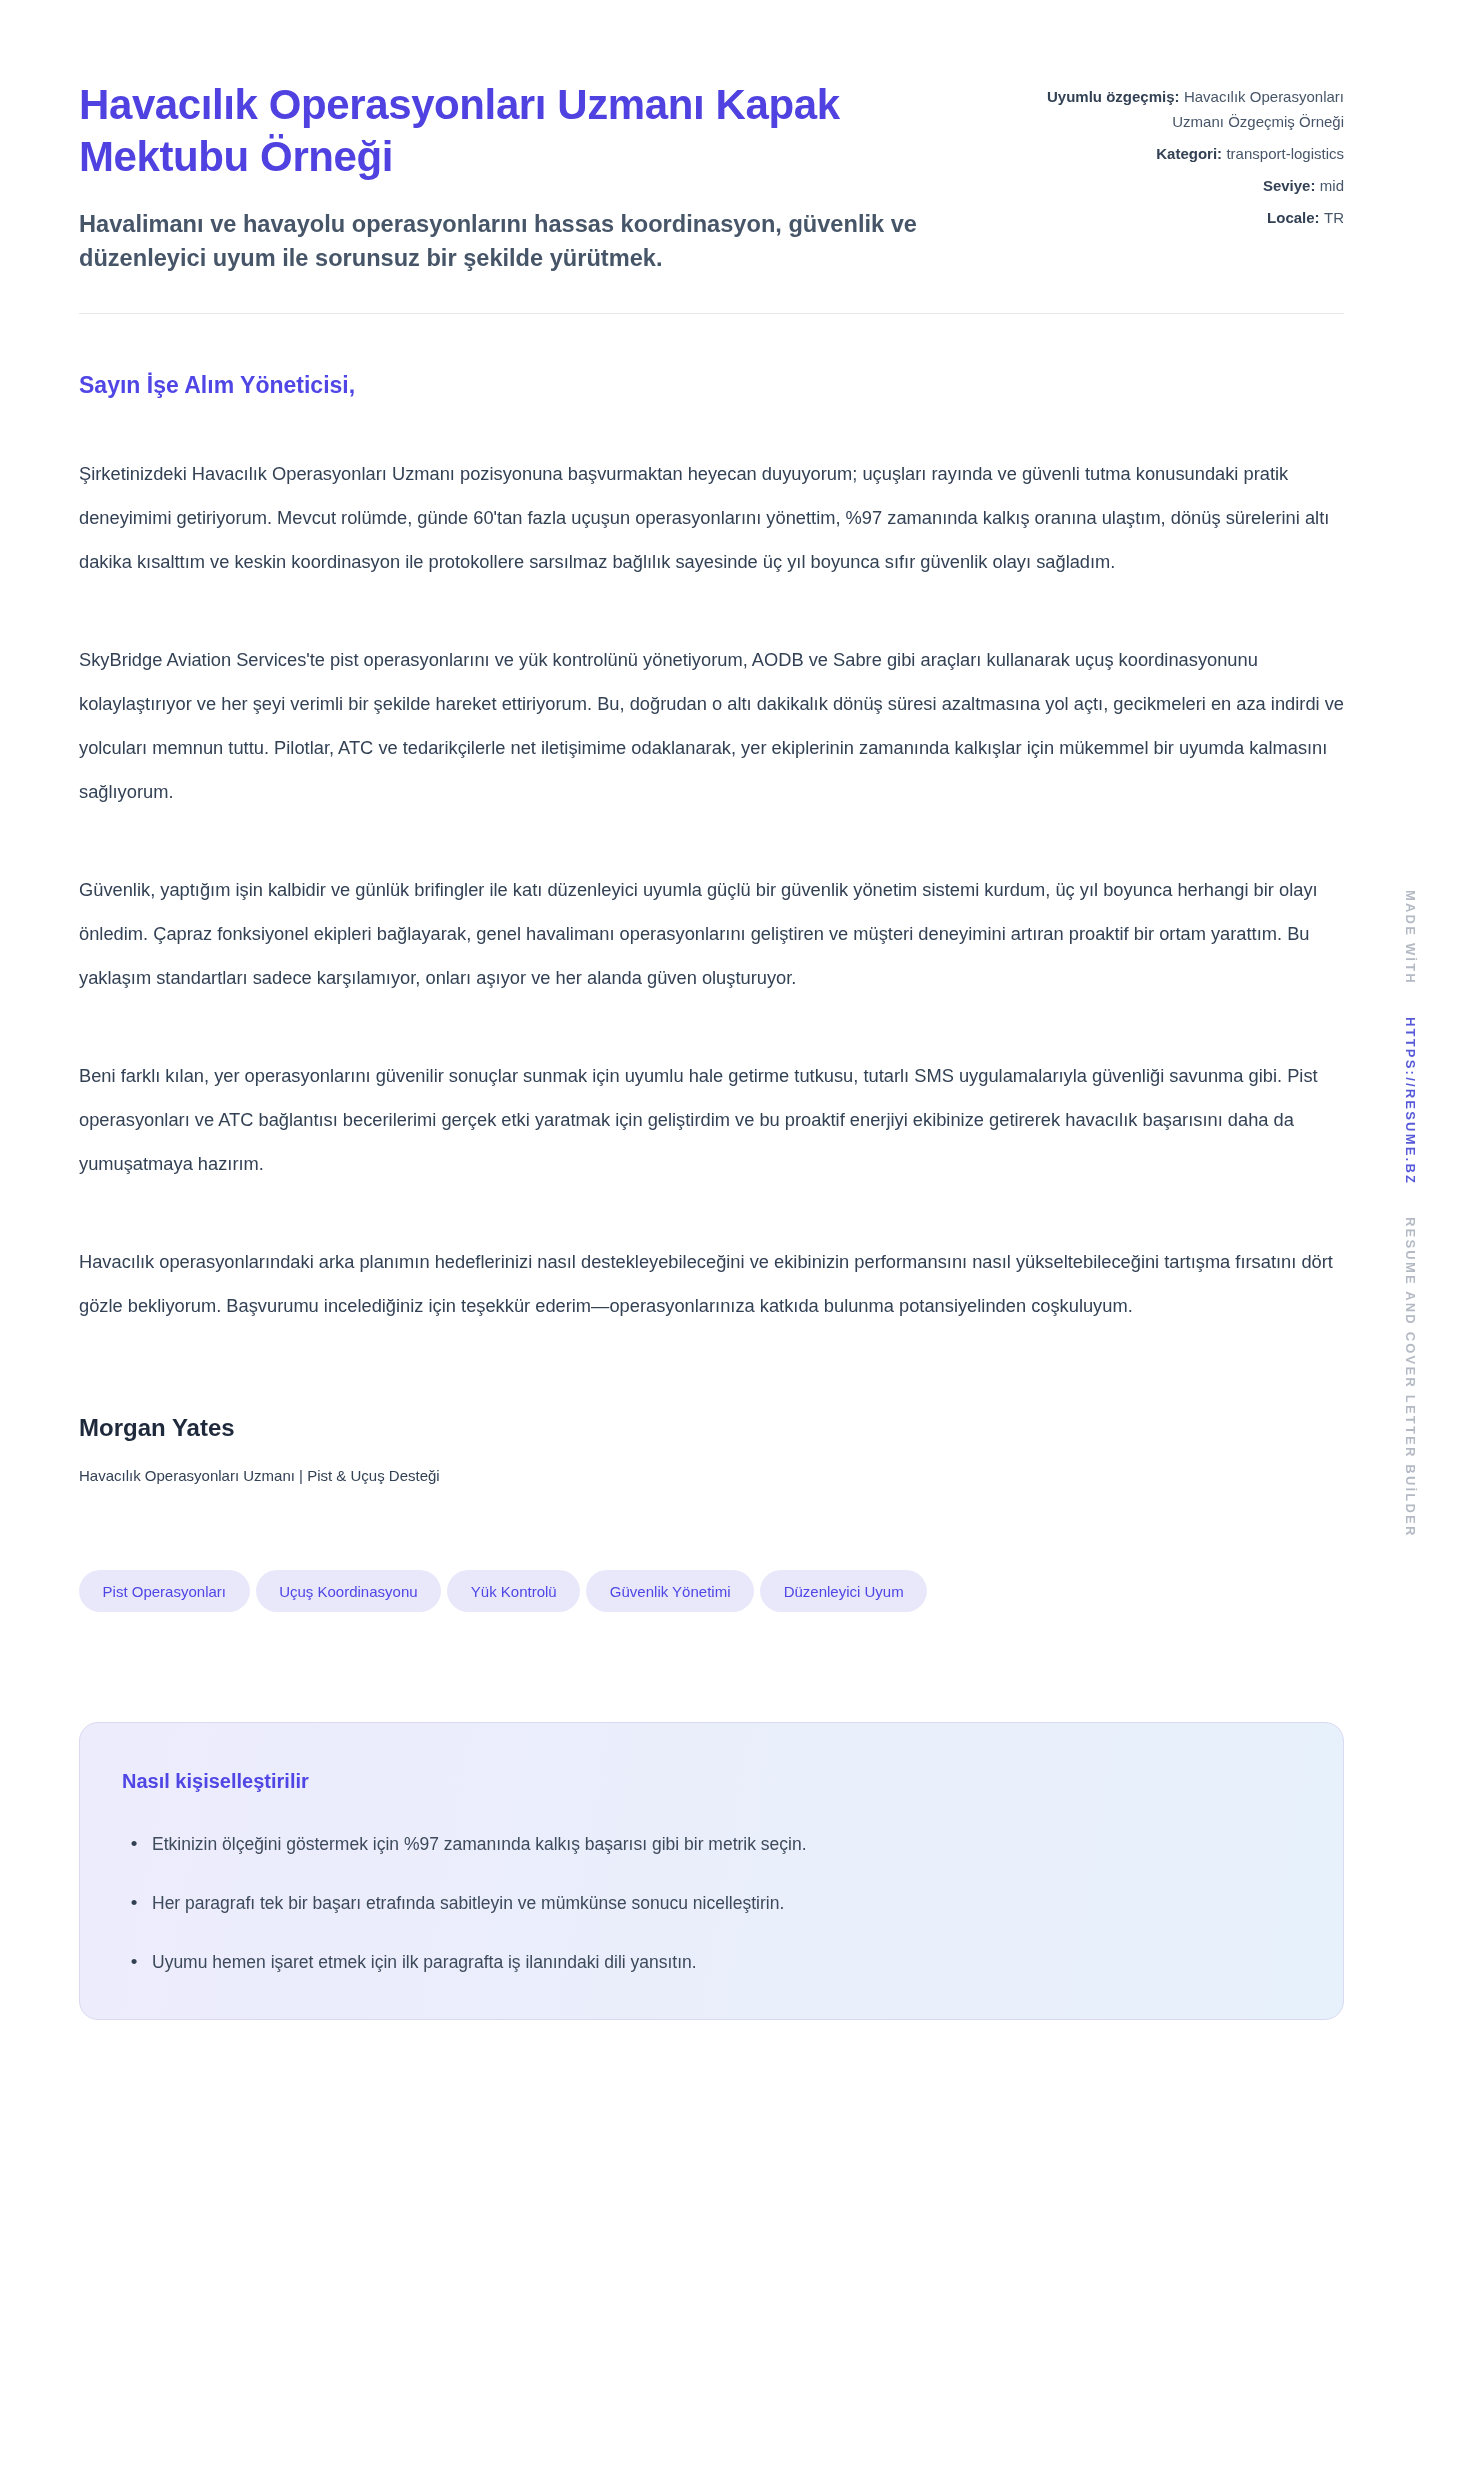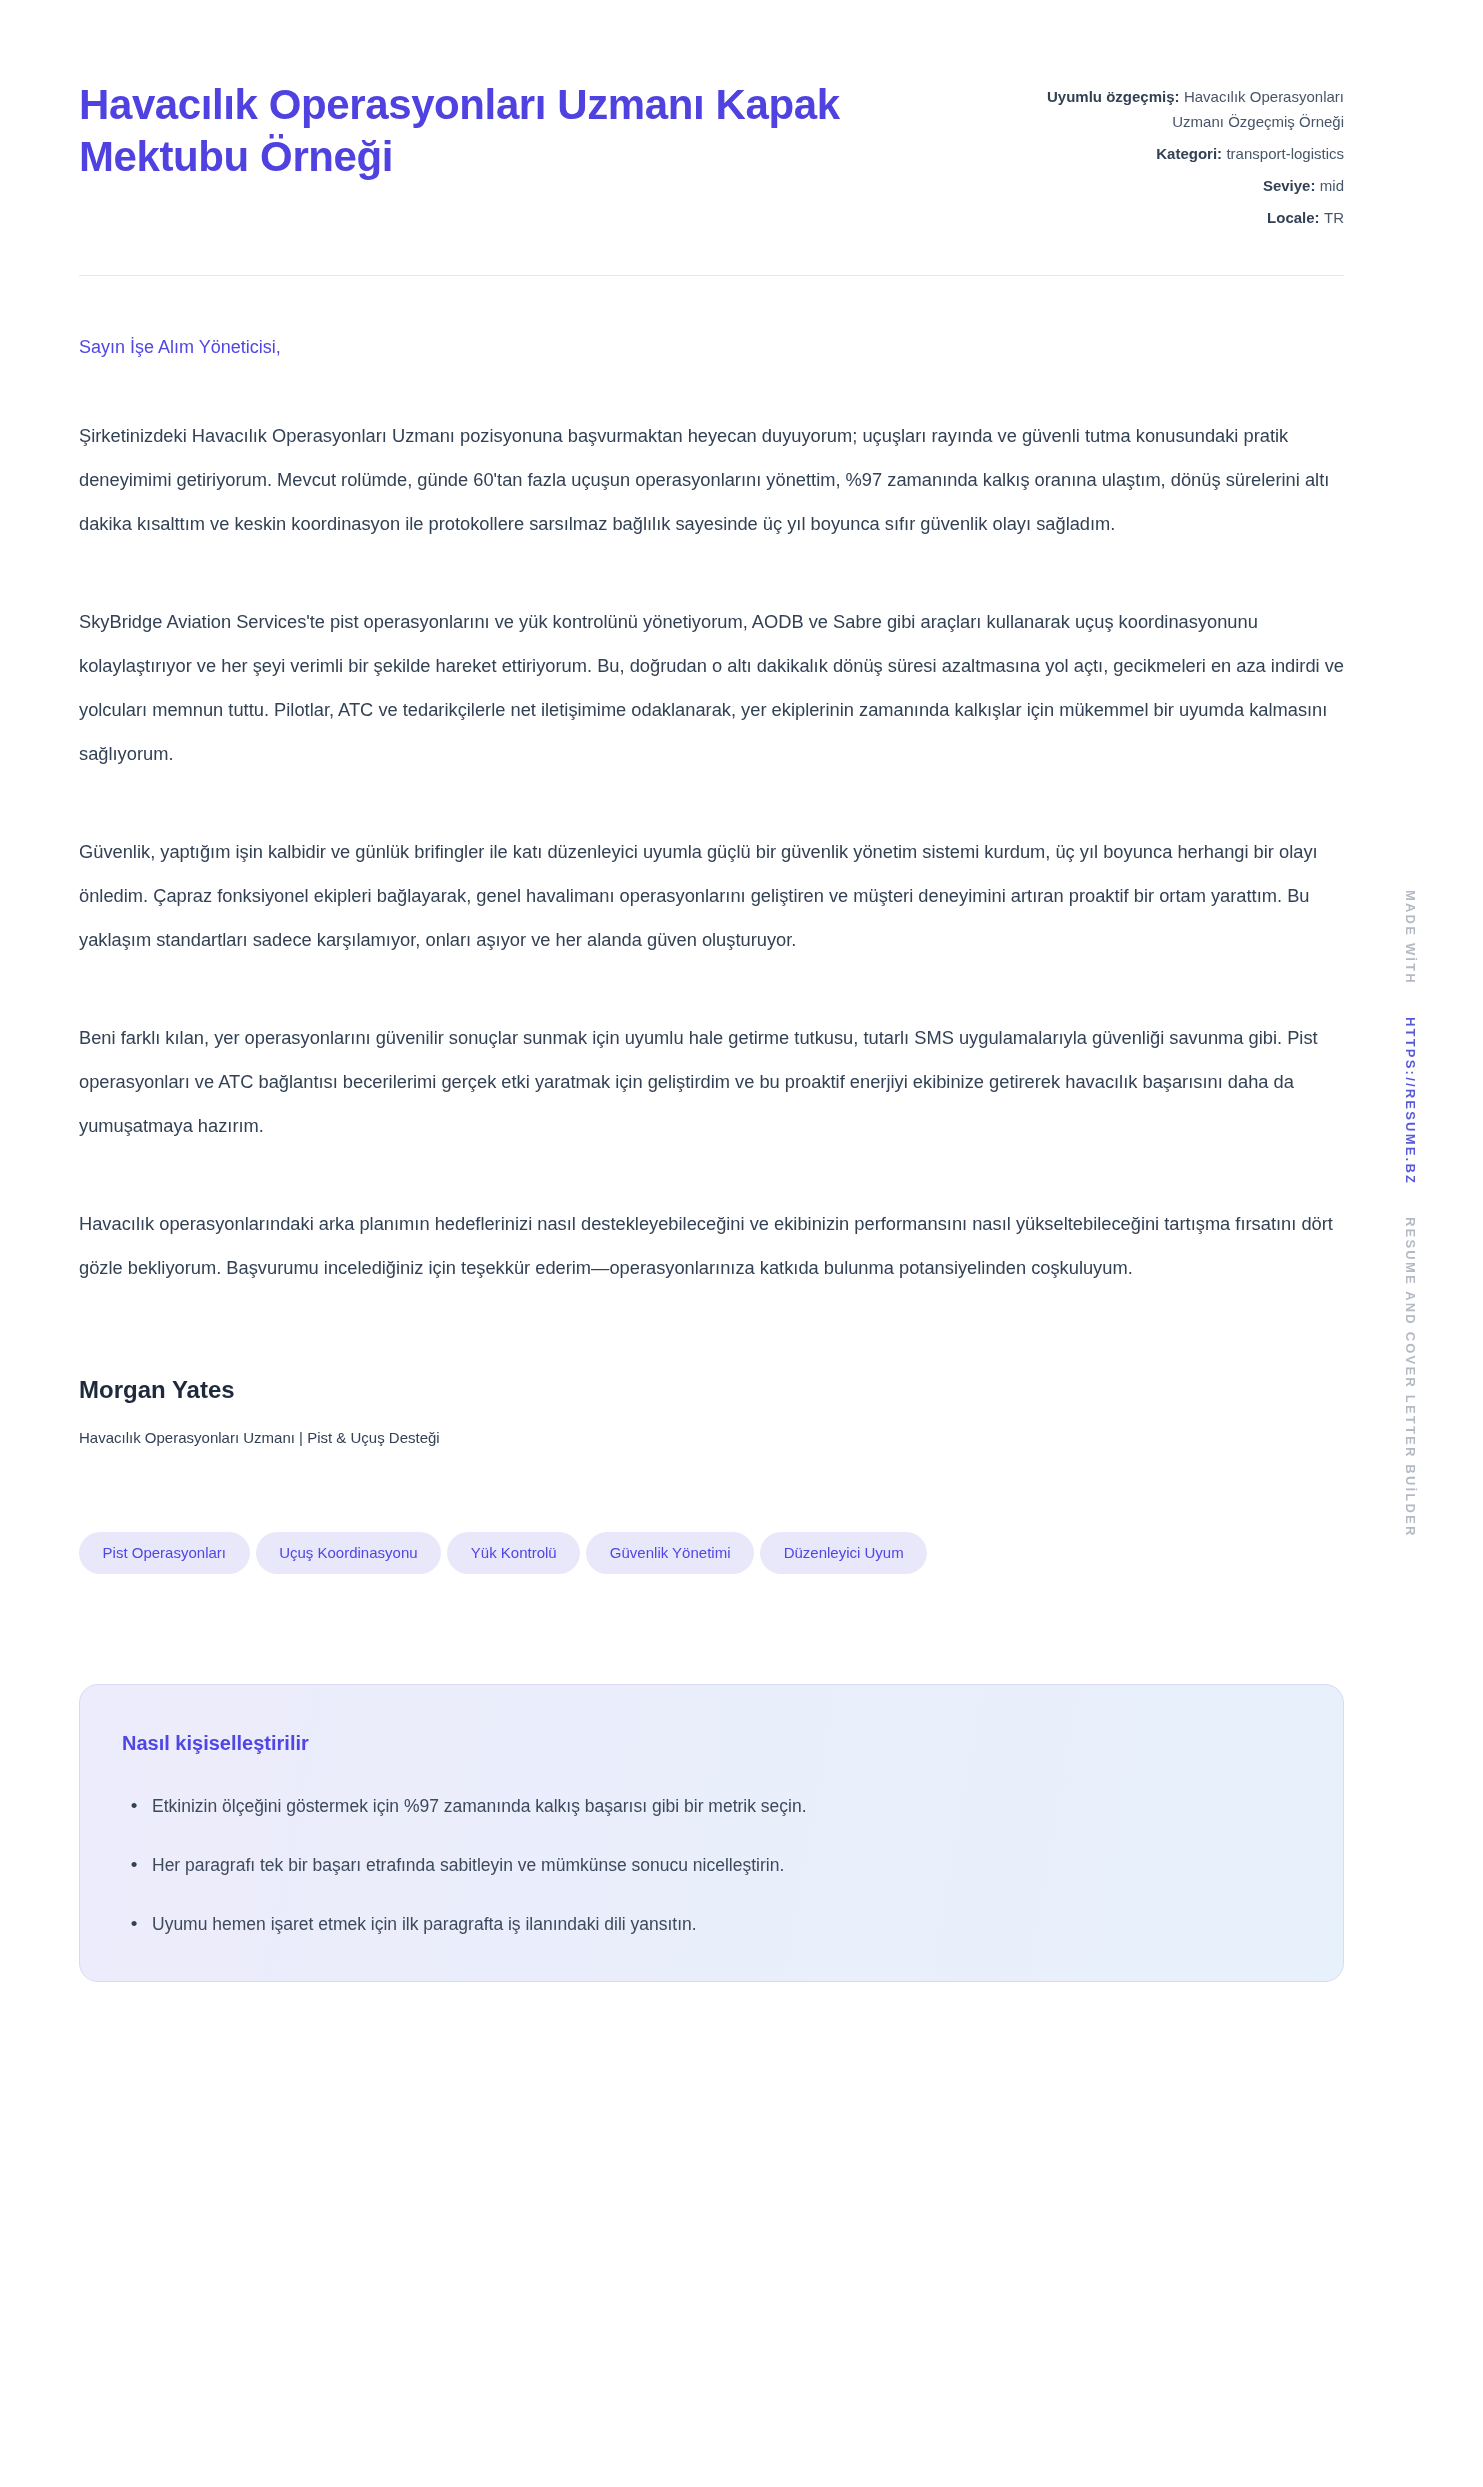--- a/index.html
+++ b/index.html
@@ -62,23 +62,23 @@
   .divider {
     border: none;
     border-top: 1.7px solid #e5e7eb;
     margin: 38px 0 0 0;
   }
 
   
   .letter { max-width: 1265px; }
   .greeting {
     margin: 59px 0 0 0;
-    font-size: 18px;
-    line-height: 25px;
-    font-weight: 400;
+    font-size: 23px;
+    line-height: 25px;
+    font-weight: 700;
     color: #4f46e5;
   }
   .para {
     margin: 54px 0 0 0;
     font-size: 18.3px;
     line-height: 44px;
     font-weight: 400;
     color: #334155;
   }
   .para:first-of-type { margin-top: 44px; }
@@ -177,20 +177,21 @@
 </style>
 </head>
 <body>
 
 <div class="canvas">
   <div class="page">
 
     <header class="header">
       <div class="header-left">
         <h1 class="page-title">Havacılık Operasyonları Uzmanı Kapak Mektubu Örneği</h1>
+        <p class="page-subtitle">Havalimanı ve havayolu operasyonlarını hassas koordinasyon, güvenlik ve düzenleyici uyum ile sorunsuz bir şekilde yürütmek.</p>
       </div>
 
       <aside class="meta">
         <p class="meta-row"><span class="meta-label">Uyumlu özgeçmiş:</span><span class="meta-value">Havacılık Operasyonları Uzmanı Özgeçmiş Örneği</span></p>
         <p class="meta-row"><span class="meta-label">Kategori:</span><span class="meta-value">transport-logistics</span></p>
         <p class="meta-row"><span class="meta-label">Seviye:</span><span class="meta-value">mid</span></p>
         <p class="meta-row"><span class="meta-label">Locale:</span><span class="meta-value">TR</span></p>
       </aside>
     </header>
 

